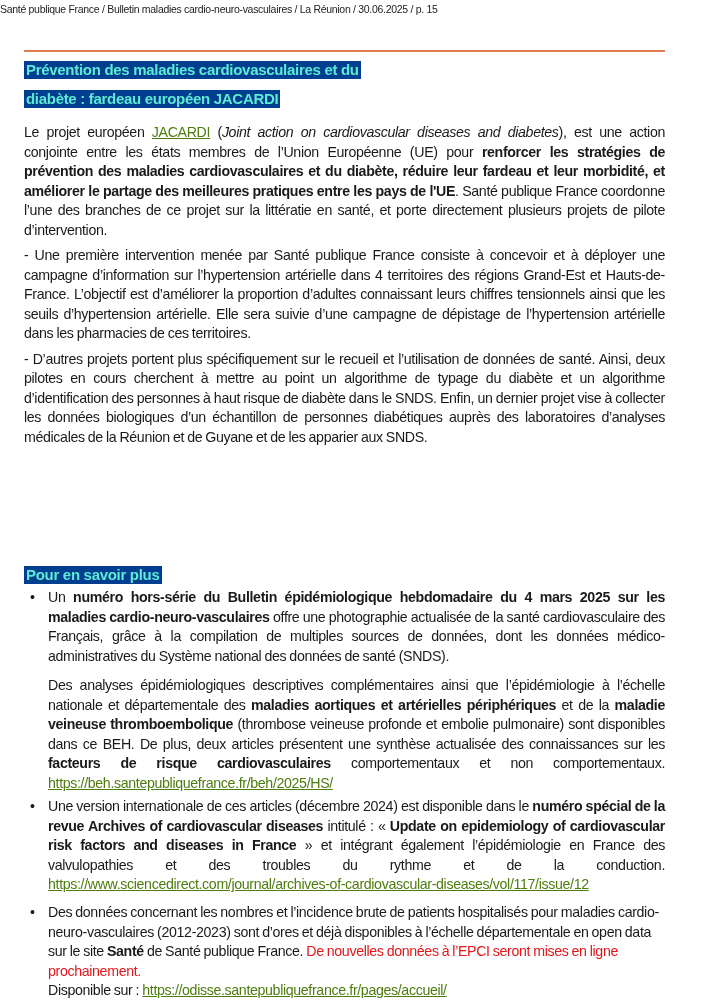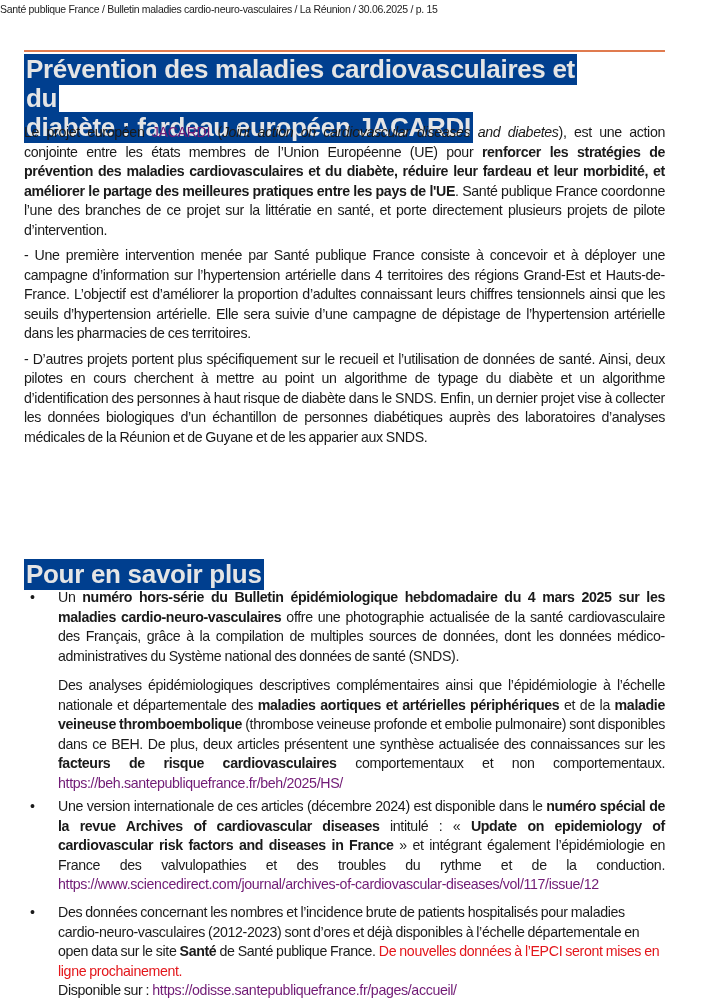--- a/index.html
+++ b/index.html
@@ -10,41 +10,41 @@
   .running-header {
     position: absolute; top: 3px; left: 0; width: 717px; 
     font-size: 10.5px; letter-spacing: -0.3px; color: #222;
   }
   .rule {
     position: absolute; top: 50px; left: 24px; width: 641px; height: 2px;
     background: #e07b4f;
   }
   .section-title {
     position: absolute; left: 24px; margin: 0;
-    font-size: 26px; font-weight: bold; line-height: 29px; color: #e5e5e5;
+    font-size: 15px; font-weight: bold; line-height: 29px; color: #5eead4;
     letter-spacing: -0.3px;
   }
   .section-title span.hl {
     background: #003f8f; padding: 0 2px 1px 2px;
     box-decoration-break: clone; -webkit-box-decoration-break: clone;
   }
   #title-1 { top: 55px; width: 560px; }
   #title-2 { top: 560px; }
   .body-block {
     position: absolute; left: 24px; width: 641px;
     font-size: 14.2px; line-height: 19.5px; text-align: justify;
     letter-spacing: -0.35px; word-spacing: -0.5px;
   }
   .body-block p { margin: 0 0 6px 0; }
   #intro { top: 123px; }
-  .link { color: #701a75; cursor: pointer; }
+  .link { text-decoration: underline; color: #4d7c0f; cursor: pointer; }
   .red { color: #e3161b; }
   .bullet-item { position: absolute; left: 24px; width: 641px; font-size: 14.2px; line-height: 19.5px; letter-spacing: -0.35px; word-spacing: -0.5px; }
   .bullet-item .dot { position: absolute; left: 6px; top: 0; }
-  .bullet-item .content { margin-left: 34px; text-align: justify; }
+  .bullet-item .content { margin-left: 24px; text-align: justify; }
   .bullet-item .content p { margin: 0 0 10px 0; }
   #bullet-1 { top: 588px; }
   #bullet-2 { top: 797px; }
   #bullet-3 { top: 903px; }
 </style>
 </head>
 <body>
 
 <div class="running-header">Santé publique France / Bulletin maladies cardio-neuro-vasculaires / La Réunion / 30.06.2025 / p. 15</div>
 

